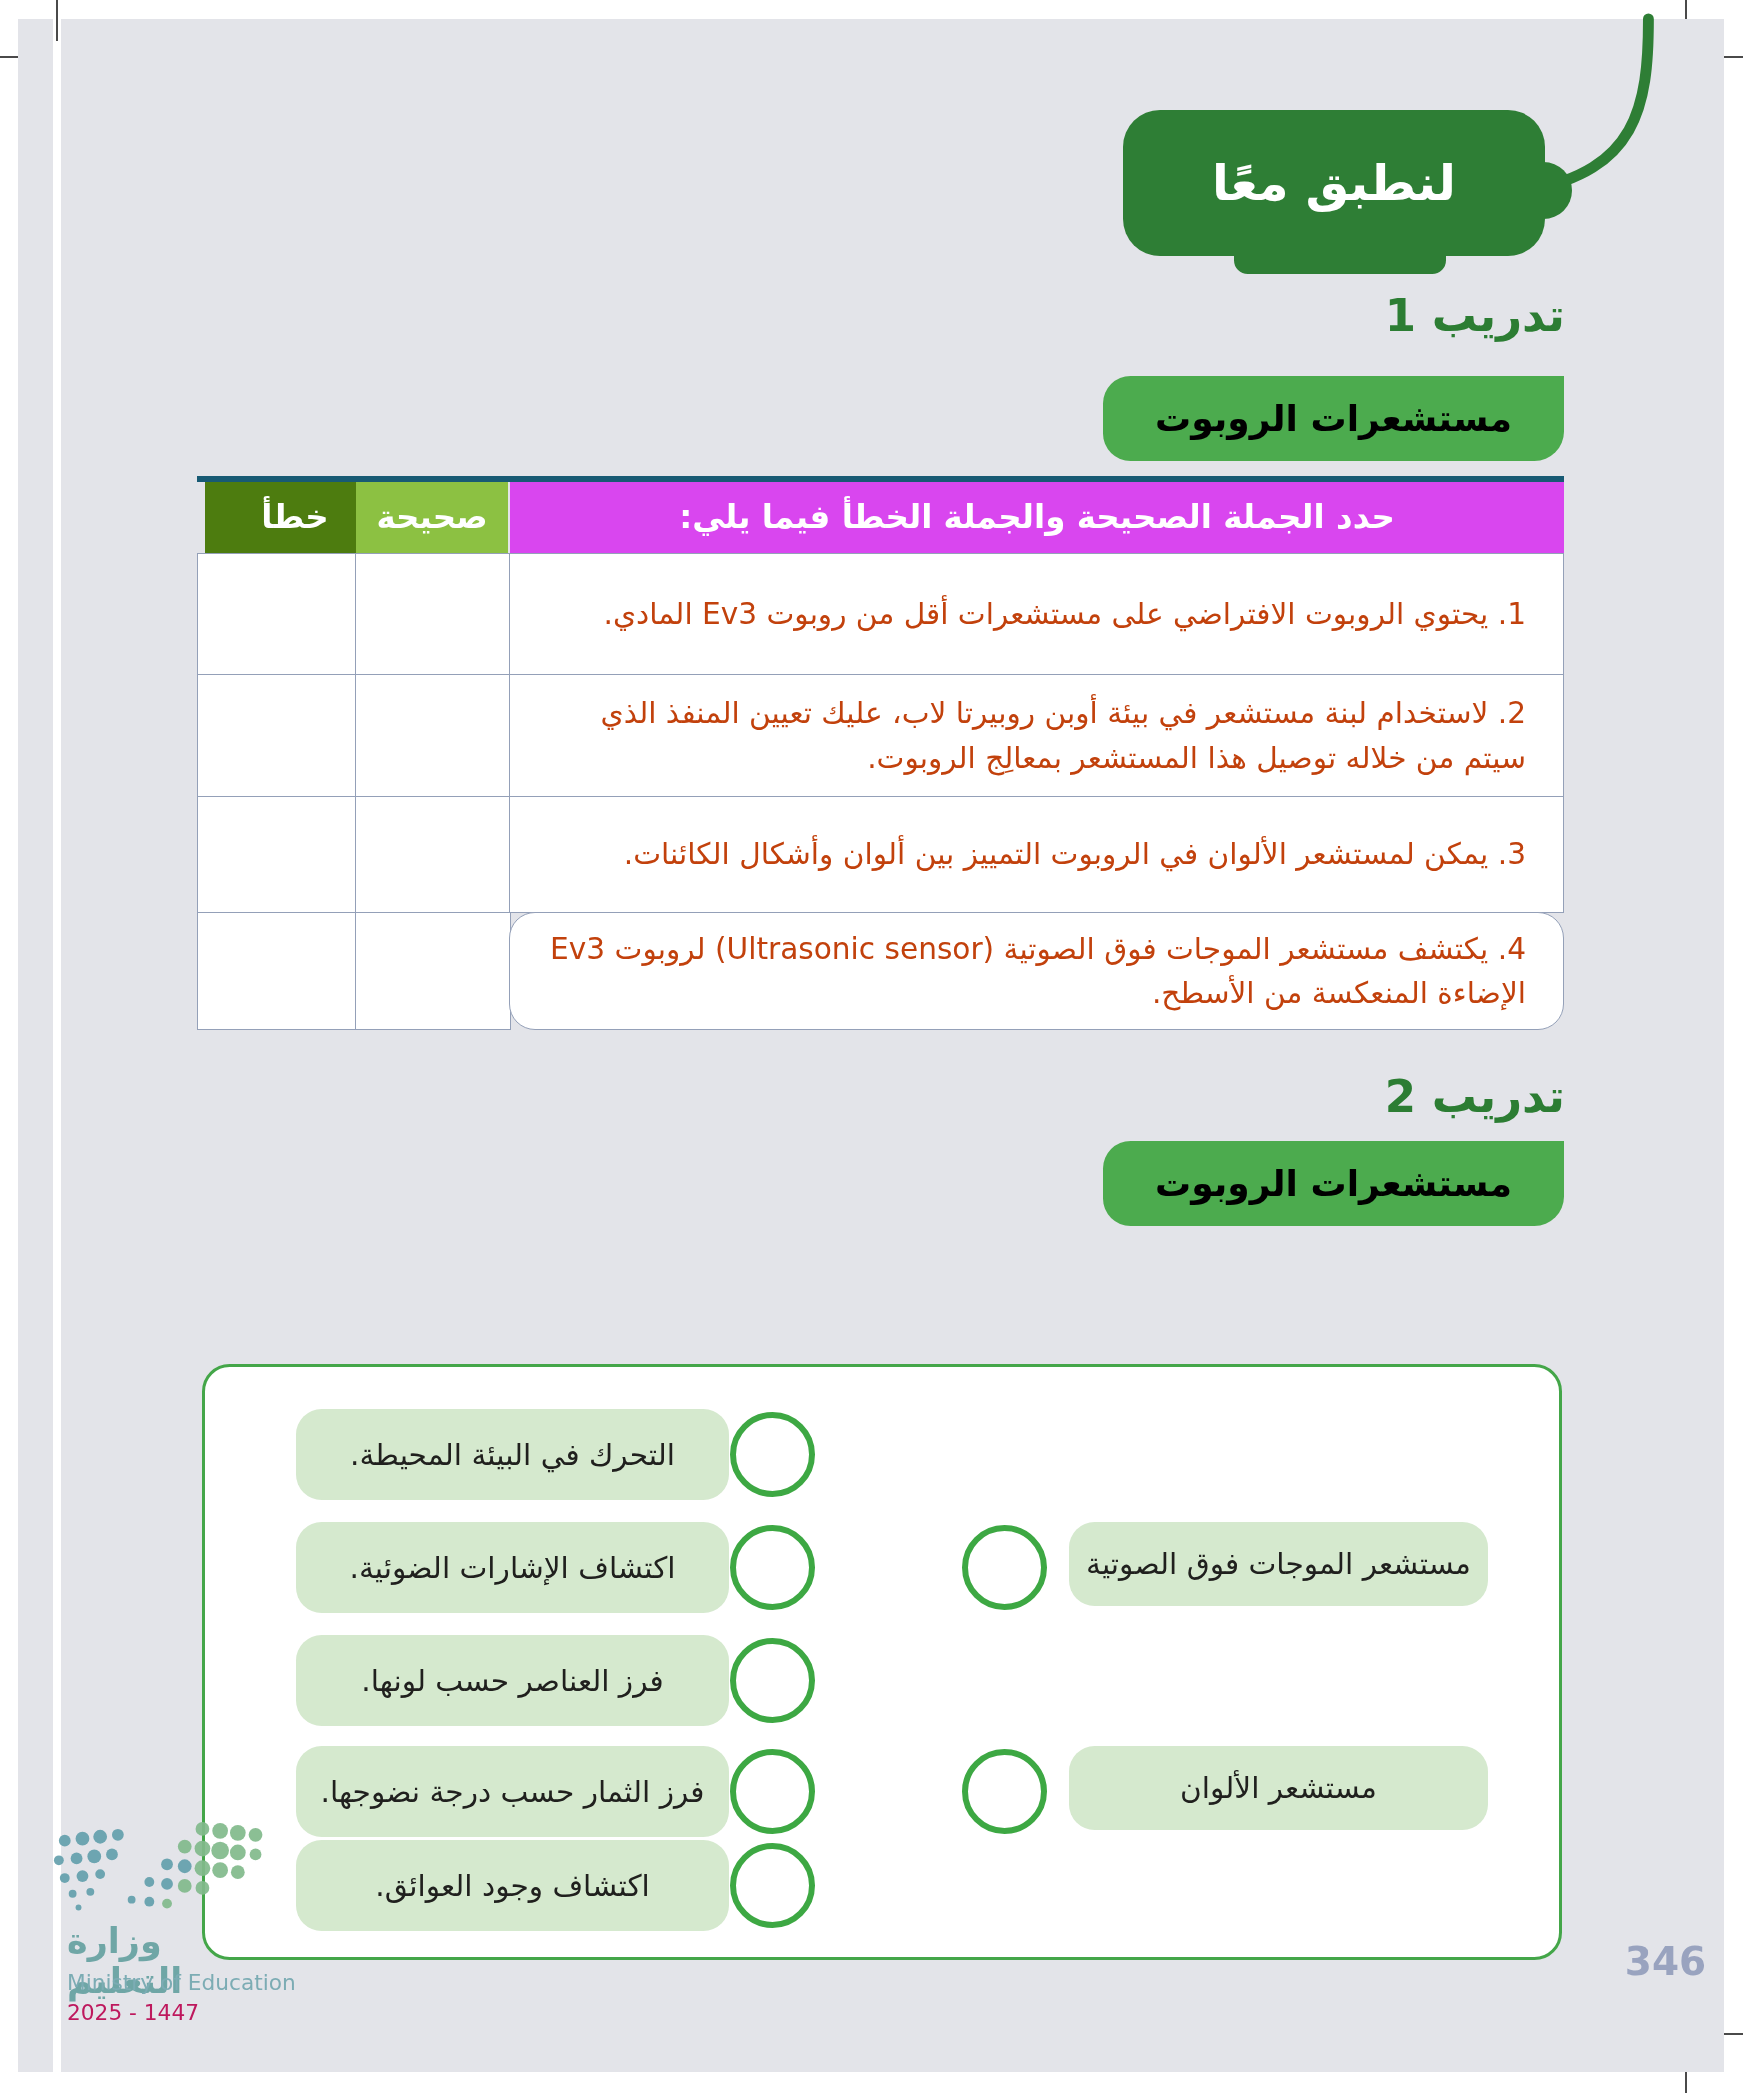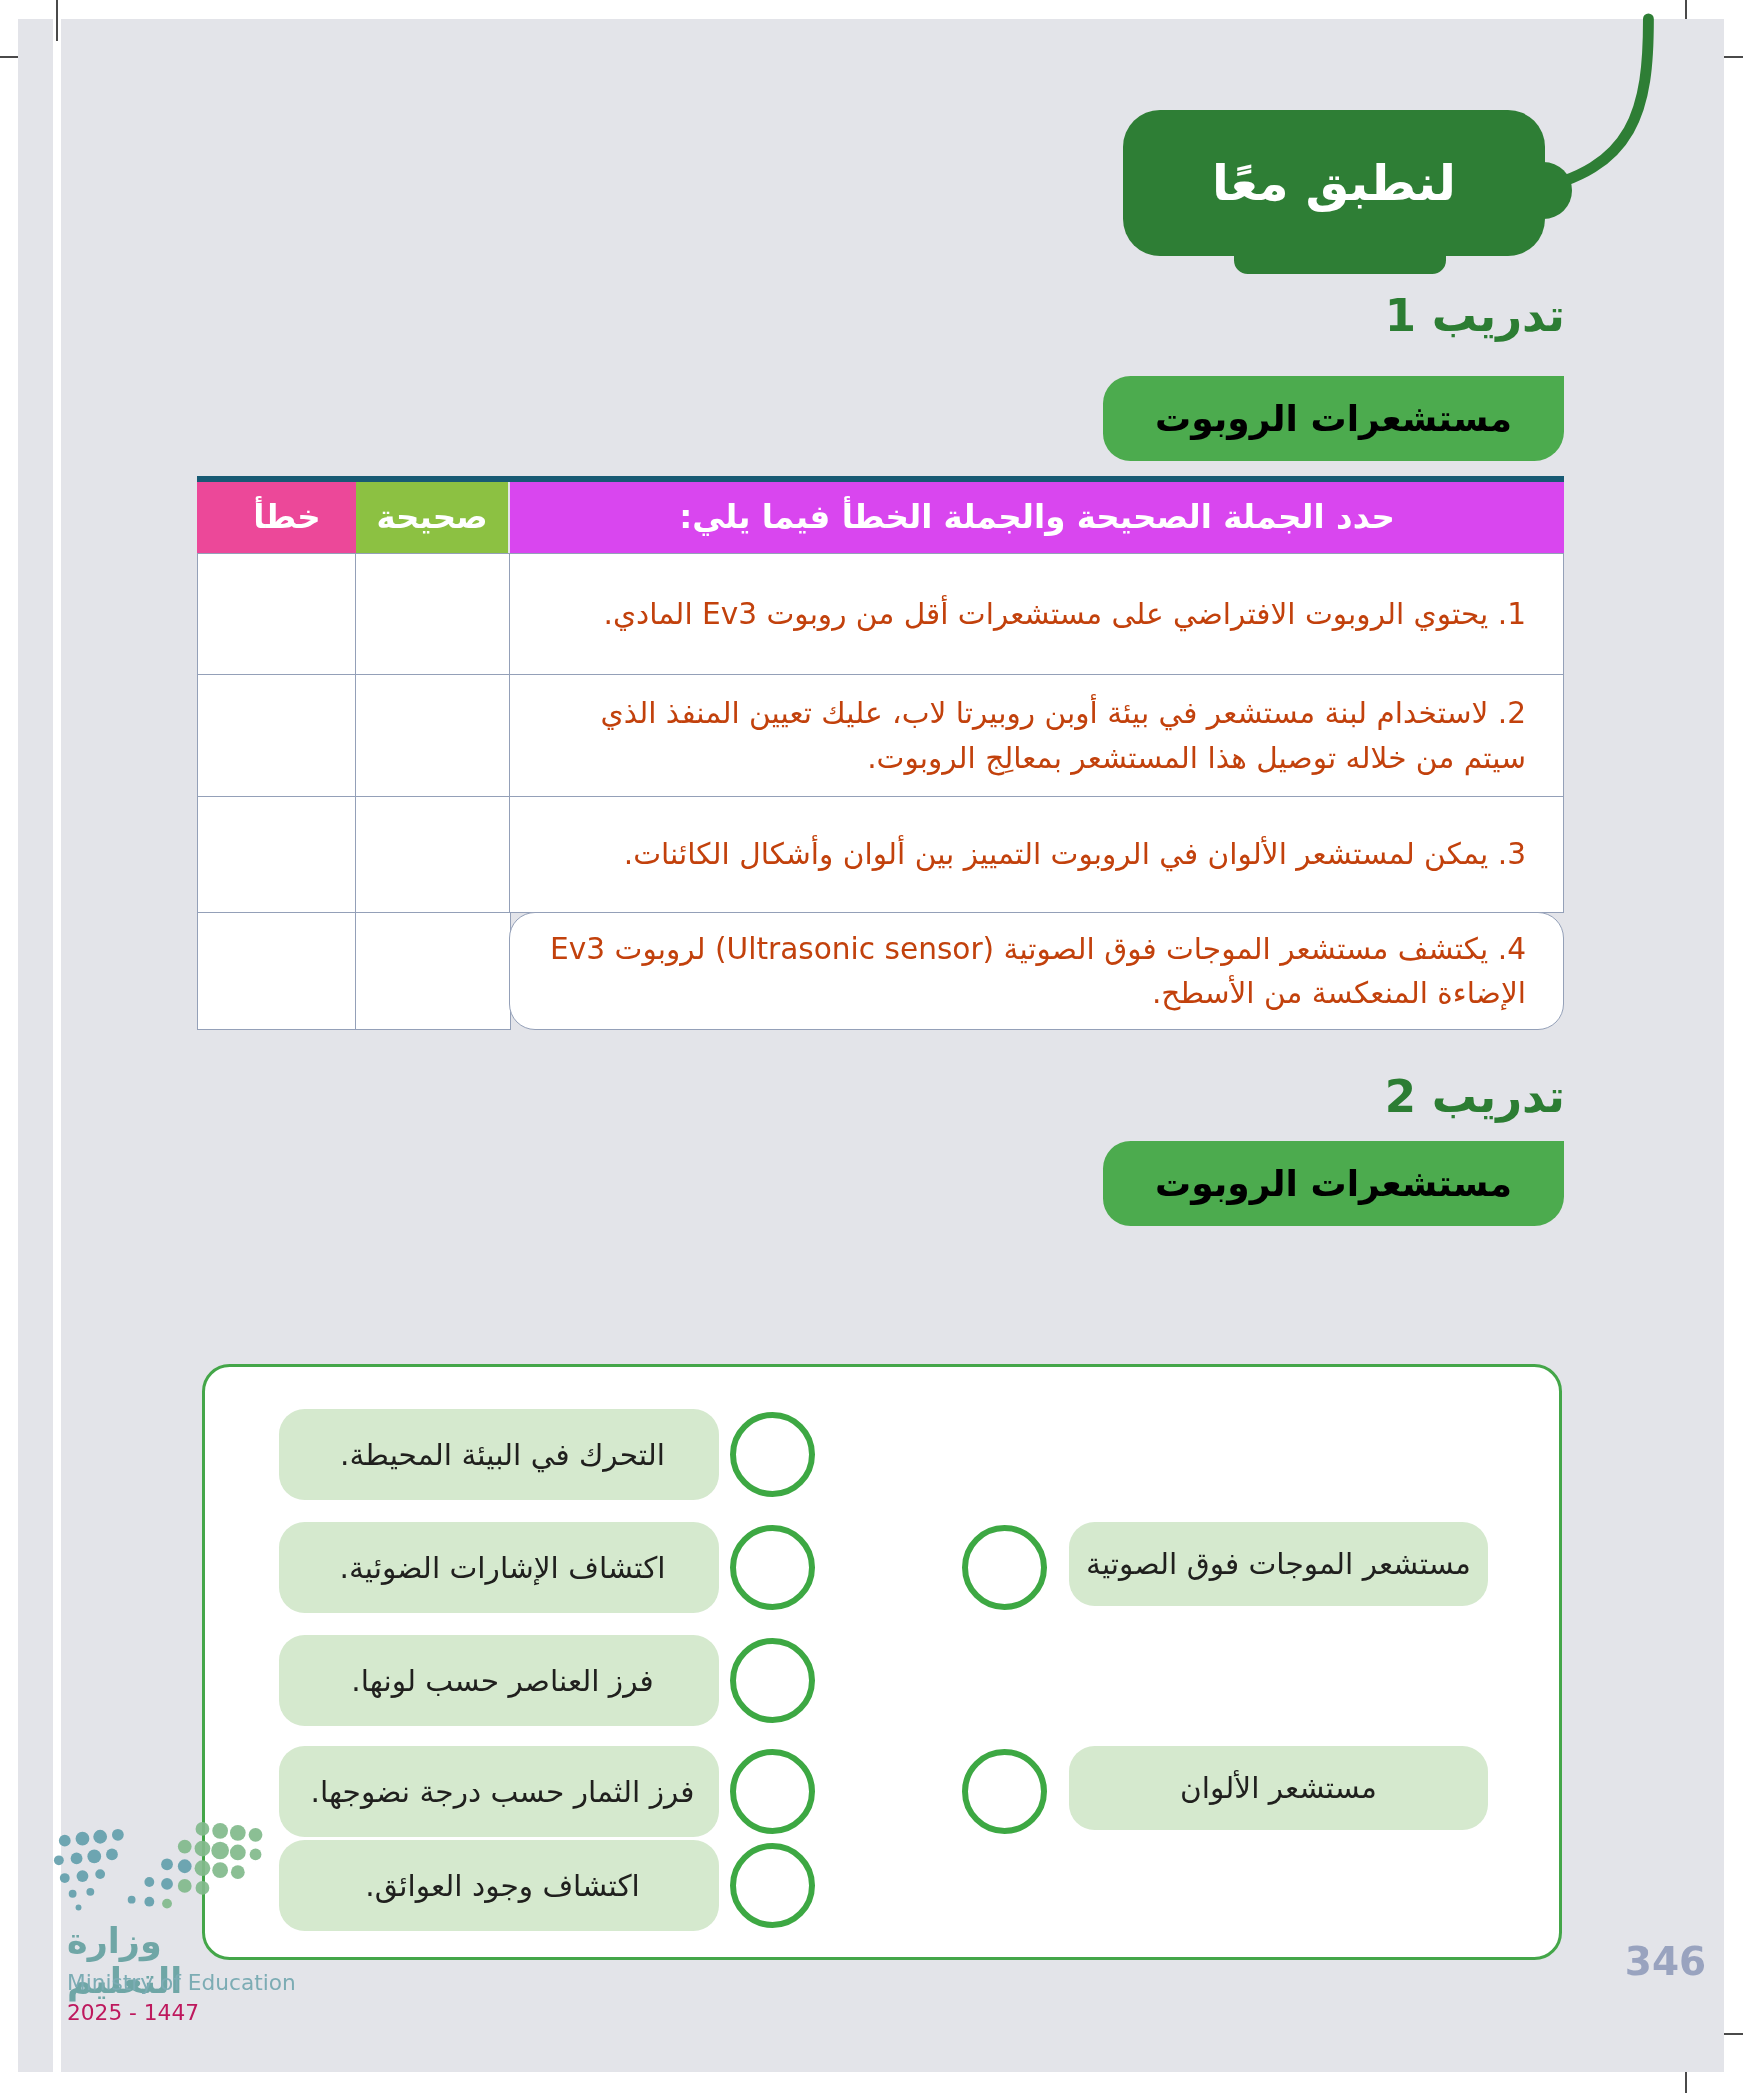--- a/index.html
+++ b/index.html
@@ -27,36 +27,36 @@
   .banner{left:1103px;width:461px;height:85px;background:#4cab4e;border-radius:27.6px 0 29.6px 27.6px;
           color:#000000;font-weight:bold;font-size:36px;display:flex;align-items:center;justify-content:center;direction:rtl;}
   .banner1{top:376px;}
   .banner2{top:1141px;}
 
   
   .tbl{left:197px;top:476px;width:1367px;}
   .tbl-accent{left:0;top:0;width:1367px;height:5.9px;background:#175a74;}
   .th{top:5.9px;height:71px;color:#fff;font-weight:bold;font-size:32.5px;
       display:flex;align-items:center;justify-content:center;}
-  .th-wrong{left:0;width:180px;background:#ec4899;}
+  .th-wrong{left:8px;width:180px;background:#4d7c0f;}
   .th-correct{left:159px;width:152px;background:#8cc142;}
   .th-statement{left:313px;width:1054px;background:#d946ef;direction:rtl;}
   .cell{background:#fff;border:1px solid #94a0b8;box-sizing:border-box;}
   .st-cell{display:flex;align-items:center;direction:rtl;text-align:right;
            padding:7.9px 37px 7.9px 29.6px;font-size:29.6px;color:#c2410c;line-height:1.5;}
 
   
   .instr-box{left:202px;top:1237px;width:1360px;height:104px;background:#fff;border:3.9px solid #44a649;
              border-radius:21.7px;box-sizing:border-box;display:flex;align-items:center;
              direction:rtl;text-align:right;padding:0 41px;font-size:29.6px;color:#1c1c1a;}
   .match-box{left:202px;top:1364px;width:1360px;height:596px;background:#fff;border:3.9px solid #44a649;
              border-radius:27.6px;box-sizing:border-box;}
   .pill{background:#d5e9ce;border-radius:25.6px;display:flex;align-items:center;justify-content:center;
         direction:rtl;font-size:29.6px;color:#20201e;text-align:center;}
-  .task-pill{left:279px;width:433px;height:91px;padding-left:7px;}
+  .task-pill{left:296px;width:433px;height:91px;}
   .sensor-pill{left:1069px;width:419px;height:84px;}
   .circle{width:85px;height:85px;border:6.9px solid #3da843;border-radius:50%;background:#fff;box-sizing:border-box;}
   .task-circle{left:730px;}
   .sensor-circle{left:962px;}
 
   
   .moe-ar{left:67px;top:1921px;width:217px;color:#6fa6a6;font-weight:bold;font-size:35px;direction:rtl;text-align:left;}
   .moe-en{left:67px;top:1970px;color:#7cacb4;font-size:21.7px;}
   .moe-years{left:67px;top:2000px;color:#be185d;font-size:21.7px;}
   .page-num{left:1616px;top:1939px;width:99px;text-align:center;color:#99a3bf;font-weight:bold;font-size:39px;}

